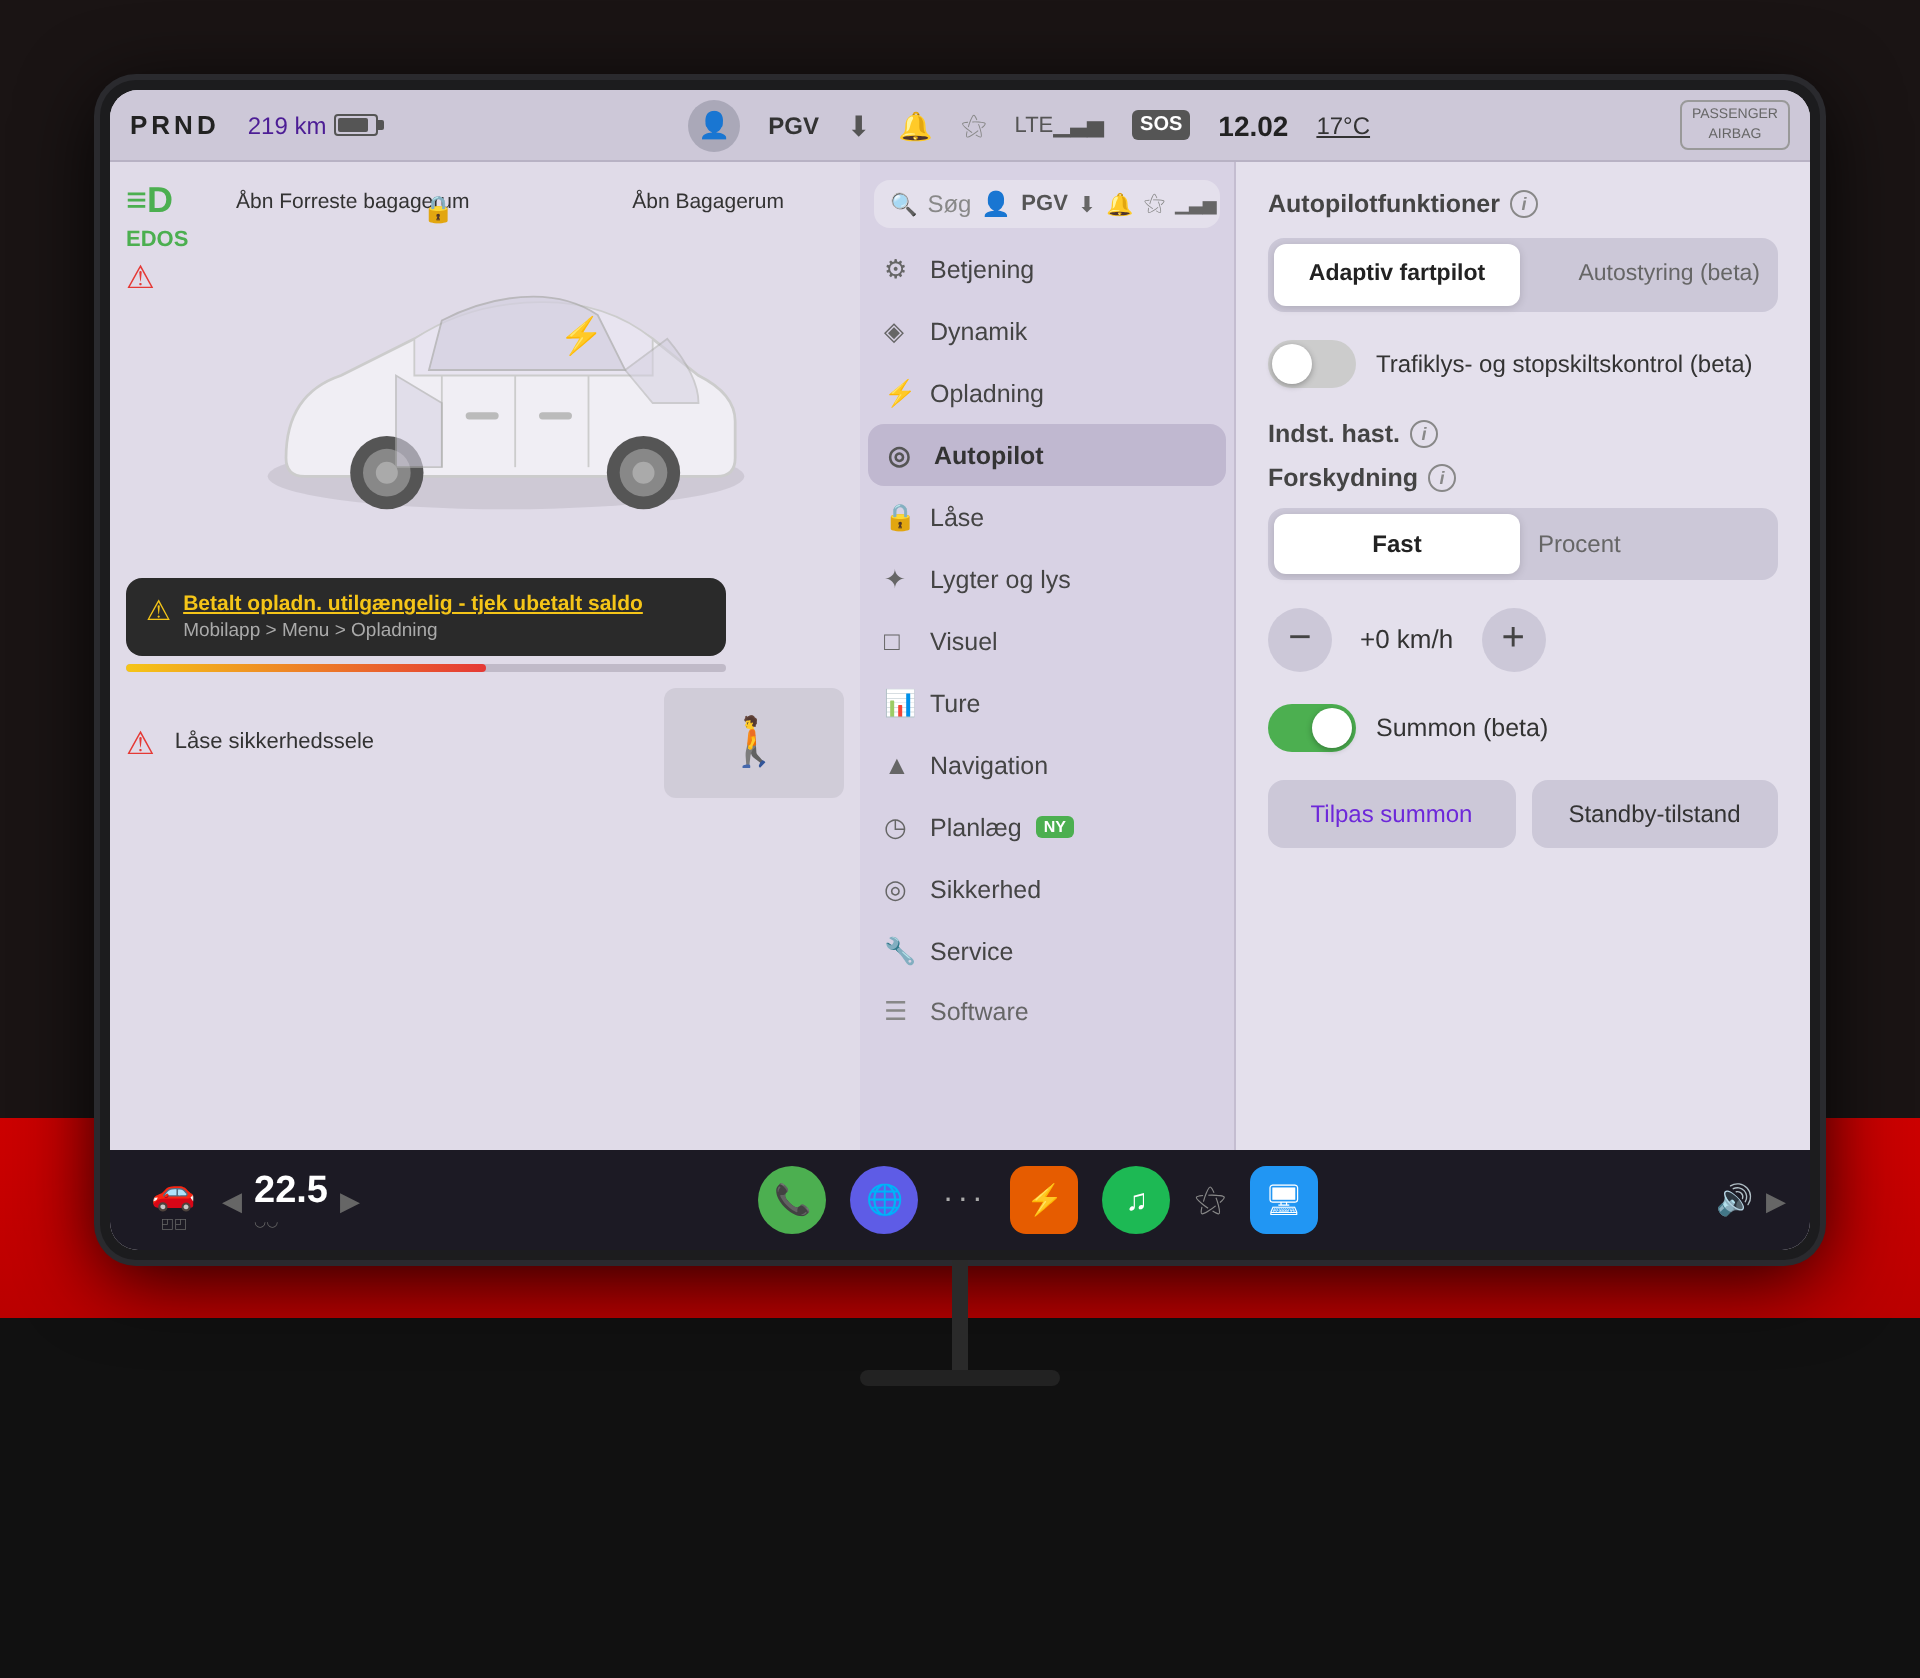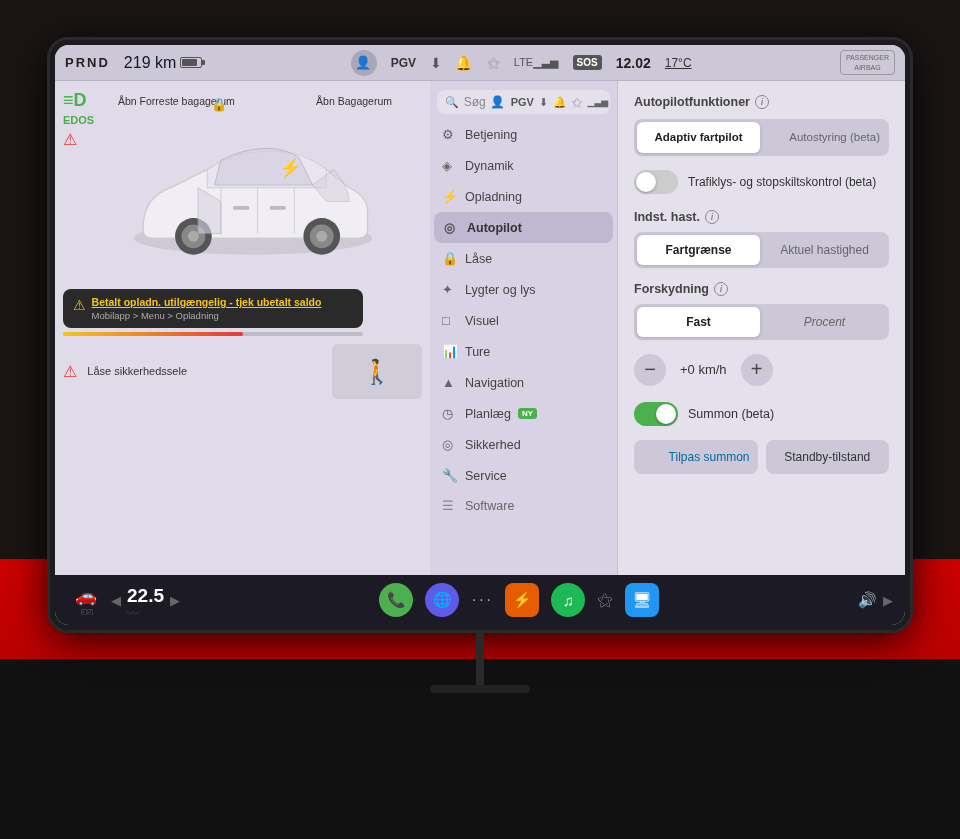--- a/index.html
+++ b/index.html
@@ -23,21 +23,21 @@
 
   <div style="position:absolute; bottom:0; left:0; right:0; height:180px; background:#111; z-index:0;"></div>
 
   <div style="position:relative; z-index:1; width:860px; height:590px; background:#1c1c1e; border-radius:18px; padding:5px; box-shadow: 0 0 0 3px #2a2a2e, 0 8px 40px rgba(0,0,0,0.9);">
 
     <div style="width:100%; height:100%; background:#e0dbe8; border-radius:14px; overflow:hidden; display:flex; flex-direction:column;">
 
       <div style="background:#cdc8d8; height:36px; display:flex; align-items:center; padding:0 10px; gap:0; flex-shrink:0; border-bottom:1px solid #b8b2c4;">
         <span style="font-weight:800; font-size:13px; letter-spacing:2px; color:#222;">PRND</span>
         <div style="display:flex; align-items:center; gap:4px; margin-left:14px;">
-          <span style="font-size:16px; color:#0f172a;">219 km</span>
+          <span style="font-size:12px; color:#4c1d95;">219 km</span>
           <div style="width:22px;height:11px;border:1.5px solid #555;border-radius:2px;position:relative;display:inline-flex;align-items:center;padding:1px 1px;">
             <div style="width:80%;height:7px;background:#555;border-radius:1px;"></div>
             <div style="position:absolute;right:-4px;width:3px;height:5px;background:#555;border-radius:0 1px 1px 0;"></div>
           </div>
         </div>
 
         <div style="flex:1; display:flex; align-items:center; justify-content:center; gap:14px;">
 
           <div style="width:26px;height:26px;background:#aaa8b8;border-radius:50%;display:flex;align-items:center;justify-content:center;font-size:13px;color:#555;">👤</div>
           <span style="font-size:12px;color:#333;font-weight:600;">PGV</span>
@@ -236,50 +236,46 @@
               <div style="position:absolute;width:20px;height:20px;background:white;border-radius:50%;top:2px;left:2px;box-shadow:0 1px 3px rgba(0,0,0,0.3);"></div>
             </div>
             <span style="font-size:12px; color:#333;">Trafiklys- og stopskiltskontrol (beta)</span>
           </div>
 
           <div style="font-size:12.5px; font-weight:600; color:#444; margin-bottom:8px; display:flex; align-items:center; gap:5px;">
             <span>Indst. hast.</span>
             <span style="width:14px;height:14px;border-radius:50%;border:1.5px solid #888;display:inline-flex;align-items:center;justify-content:center;font-size:9px;color:#888;font-style:italic;font-weight:700;">i</span>
           </div>
 
-          <div style="display:flex; background:#ccc8d8; border-radius:8px; padding:3px; margin-bottom:14px; gap:3px;">
-            <div style="flex:1; padding:8px 6px; border-radius:6px; background:white; font-size:12px; text-align:center; color:#222; font-weight:600; box-shadow:0 1px 4px rgba(0,0,0,0.15);">Fartgrænse</div>
-            <div style="flex:1; padding:8px 6px; border-radius:6px; font-size:12px; text-align:center; color:#666;">Aktuel hastighed</div>
-          </div>
 
           <div style="font-size:12.5px; font-weight:600; color:#444; margin-bottom:8px; display:flex; align-items:center; gap:5px;">
             <span>Forskydning</span>
             <span style="width:14px;height:14px;border-radius:50%;border:1.5px solid #888;display:inline-flex;align-items:center;justify-content:center;font-size:9px;color:#888;font-style:italic;font-weight:700;">i</span>
           </div>
 
           <div style="display:flex; background:#ccc8d8; border-radius:8px; padding:3px; margin-bottom:14px; gap:3px;">
             <div style="flex:1; padding:8px 6px; border-radius:6px; background:white; font-size:12px; text-align:center; color:#222; font-weight:600; box-shadow:0 1px 4px rgba(0,0,0,0.15);">Fast</div>
-            <div style="flex:1; padding:8px 6px; border-radius:6px; font-size:12px; text-align:center; color:#666;font-style:italic;">Procent</div>
+            <div style="flex:1; padding:8px 6px; border-radius:6px; font-size:12px; color:#666;">Procent</div>
           </div>
 
           <div style="display:flex; align-items:center; gap:14px; margin-bottom:16px;">
             <div style="width:32px; height:32px; border-radius:50%; background:#ccc8d8; display:flex; align-items:center; justify-content:center; font-size:20px; color:#444; cursor:pointer;">−</div>
             <span style="font-size:13px; color:#333; font-weight:500;">+0 km/h</span>
             <div style="width:32px; height:32px; border-radius:50%; background:#ccc8d8; display:flex; align-items:center; justify-content:center; font-size:20px; color:#444; cursor:pointer;">+</div>
           </div>
 
           <div style="display:flex; align-items:center; gap:10px; margin-bottom:14px;">
             <div style="width:44px; height:24px; background:#4caf50; border-radius:12px; position:relative; cursor:pointer; flex-shrink:0;">
               <div style="position:absolute;width:20px;height:20px;background:white;border-radius:50%;top:2px;left:22px;box-shadow:0 1px 3px rgba(0,0,0,0.3);"></div>
             </div>
             <span style="font-size:12.5px; color:#333;">Summon (beta)</span>
           </div>
 
           <div style="display:flex; gap:8px;">
-            <div style="flex:1; padding:10px 8px; background:#ccc8d8; border-radius:8px; font-size:12px; text-align:right; color:#0369a1; cursor:pointer; font-weight:500;">Tilpas summon</div>
+            <div style="flex:1; padding:10px 8px; background:#ccc8d8; border-radius:8px; font-size:12px; text-align:center; color:#6d28d9; cursor:pointer; font-weight:500;">Tilpas summon</div>
             <div style="flex:1; padding:10px 8px; background:#ccc8d8; border-radius:8px; font-size:12px; text-align:center; color:#333; cursor:pointer; font-weight:500;">Standby-tilstand</div>
           </div>
 
         </div>
       </div>
 
       <div style="background:#1c1a24; height:50px; display:flex; align-items:center; padding:0 12px; flex-shrink:0;">
 
         <div style="width:40px;height:44px;display:flex;flex-direction:column;align-items:center;justify-content:center;gap:1px;cursor:pointer;color:white;font-size:18px;flex-shrink:0;">
           <span>🚗</span>

